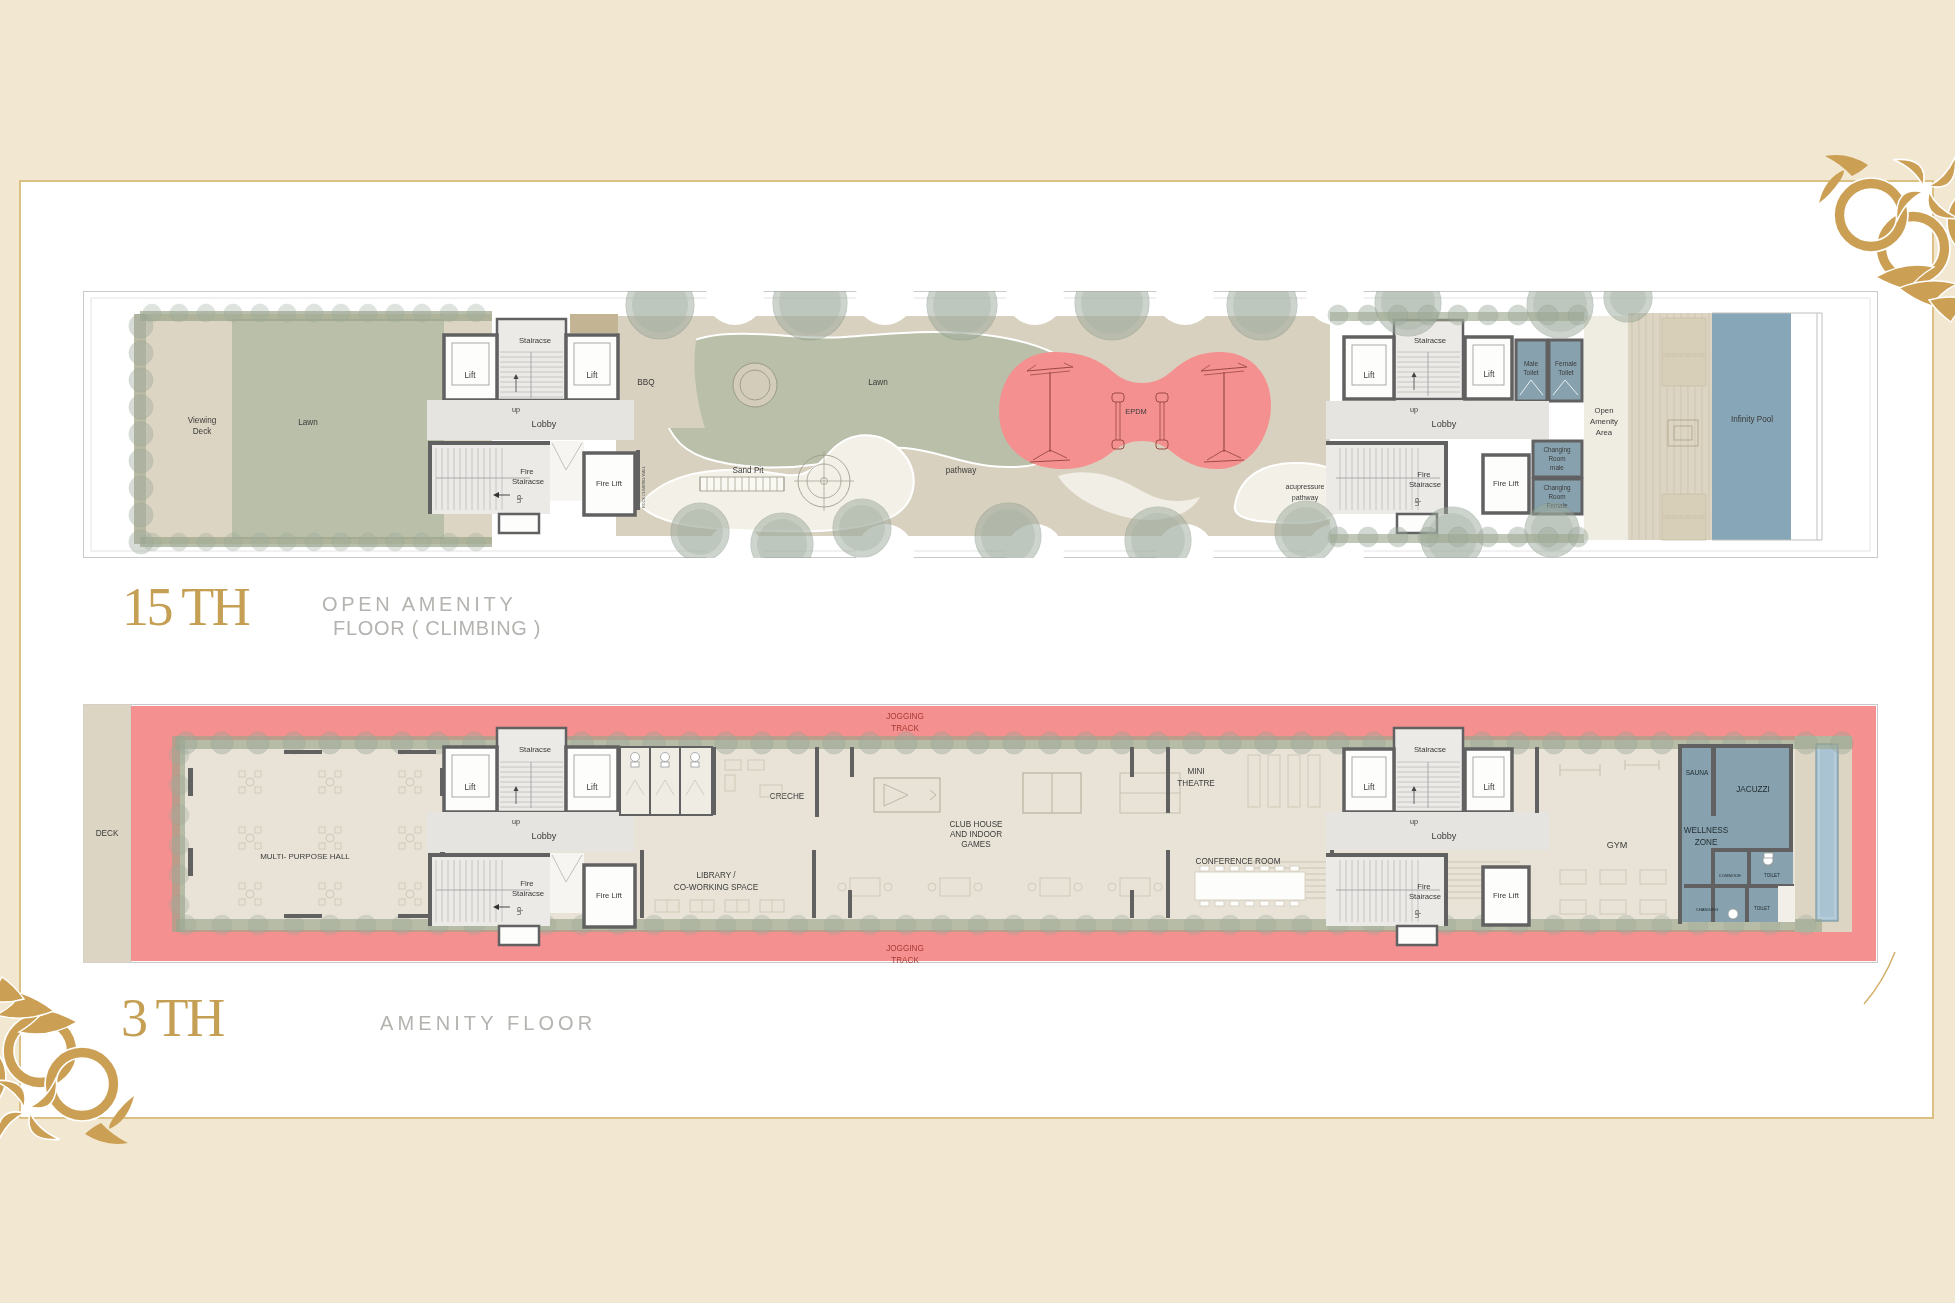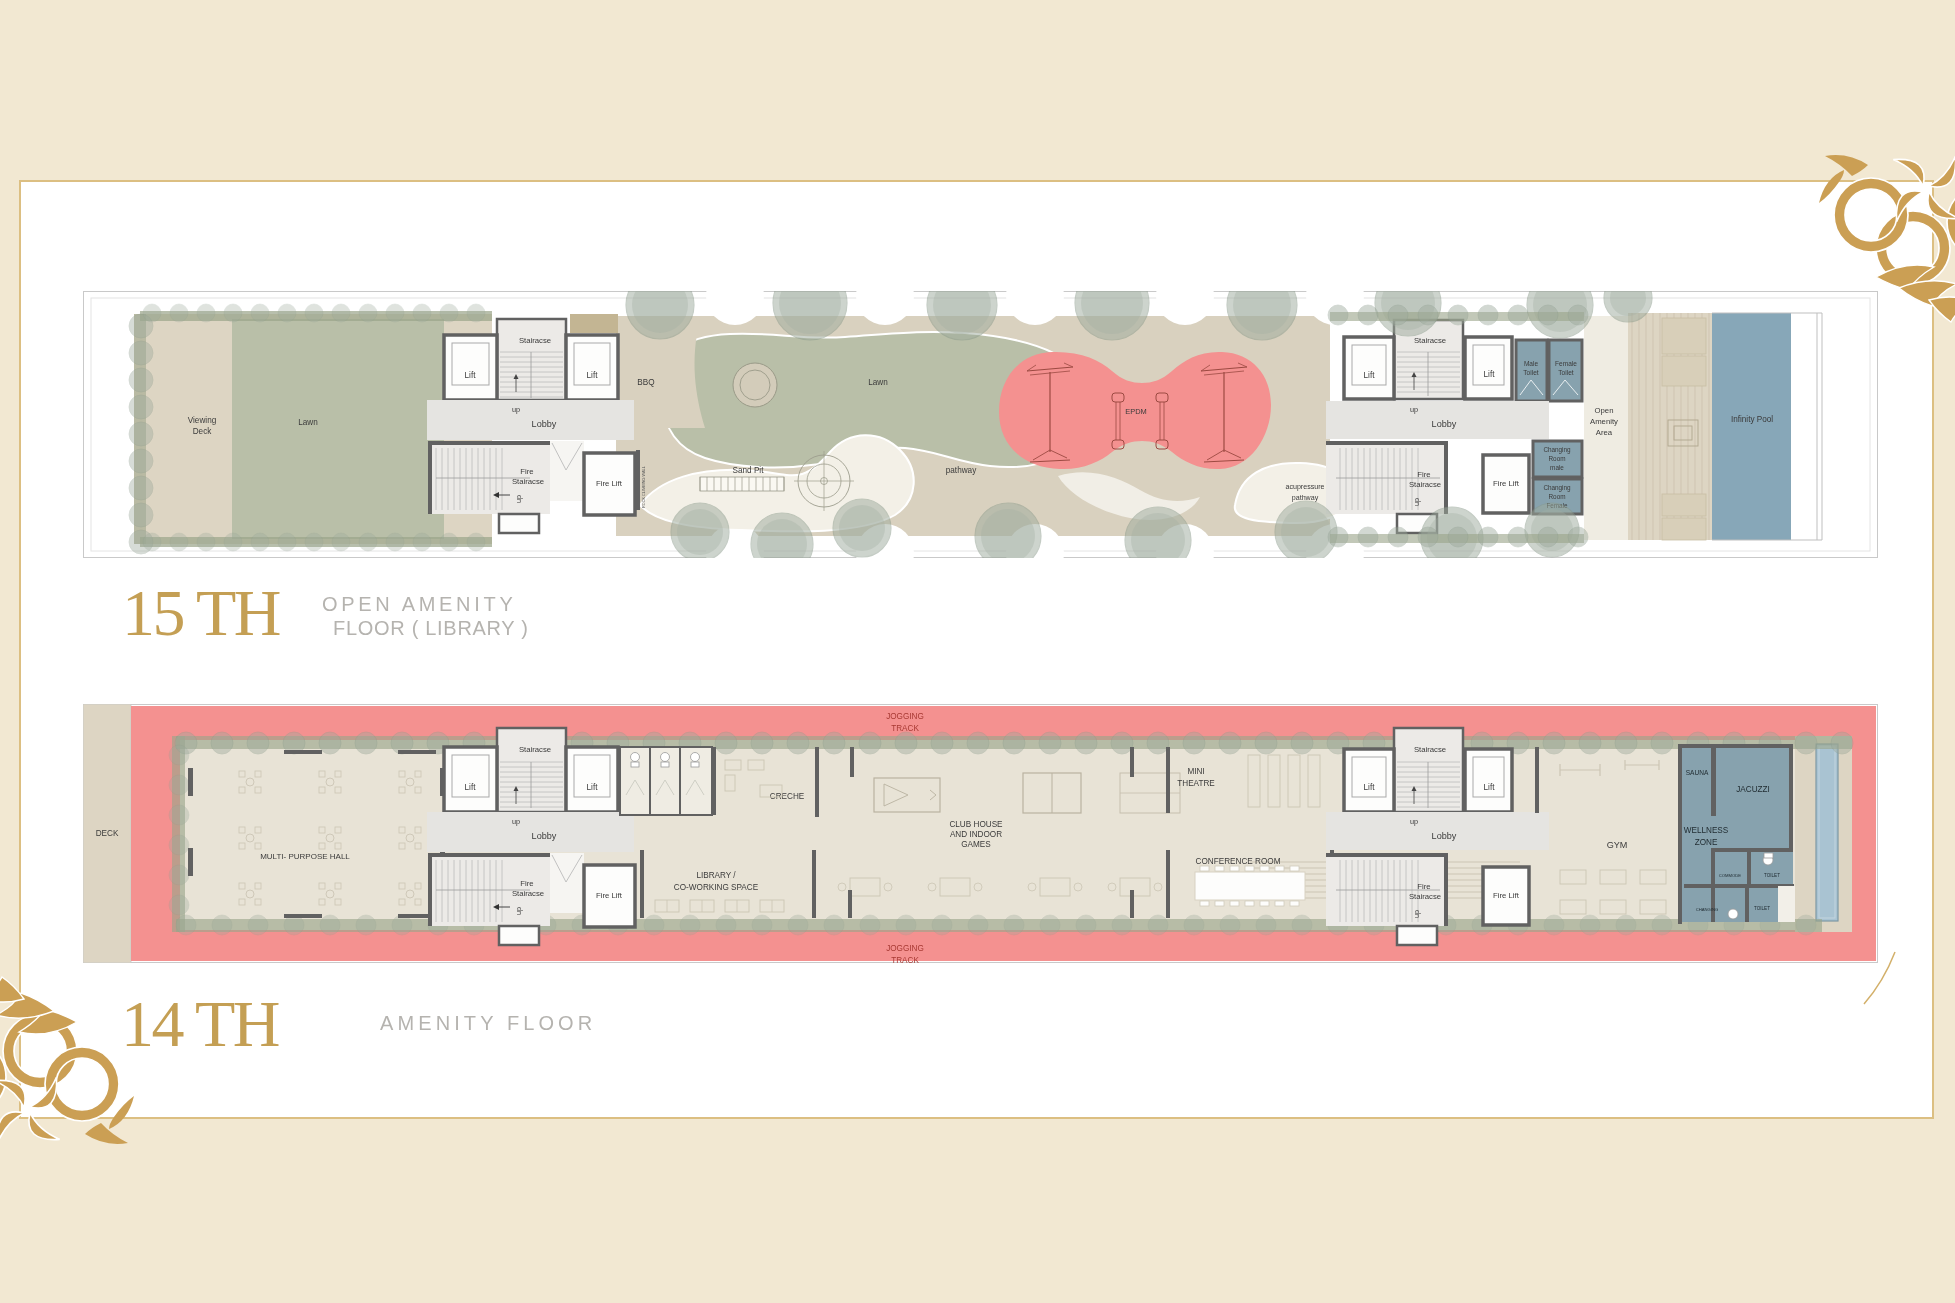--- a/index.html
+++ b/index.html
@@ -1,16 +1,16 @@
 <!DOCTYPE html>
 <html><head><meta charset="utf-8"><style>
 html,body{margin:0;padding:0;}
 body{width:1955px;height:1303px;background:#f2e8d2;position:relative;overflow:hidden;font-family:"Liberation Sans",sans-serif;}
 .panel{position:absolute;left:19px;top:180px;width:1911px;height:935px;background:#ffffff;border:2px solid #dcbf82;}
-.big{position:absolute;font-family:"Liberation Serif",serif;color:#c49f54;font-size:66px;letter-spacing:-2.45px;line-height:1;}
+.big{position:absolute;font-family:"Liberation Serif",serif;color:#c49f54;font-size:54px;letter-spacing:-2.45px;line-height:1;}
 .cap{position:absolute;color:#b5b3af;font-size:20px;line-height:1;white-space:nowrap;}
 svg{position:absolute;}
 </style></head><body>
 <div class="panel"></div>
 <svg style="left:83px;top:291px" width="1795" height="267" viewBox="0 0 1795 267">
 <rect x="0.5" y="0.5" width="1794" height="266" fill="#fff" stroke="#c9c9c9" stroke-width="1"></rect>
 <rect x="8" y="7" width="1779" height="253" fill="none" stroke="#e4e4e4" stroke-width="1"></rect>
 <rect x="51" y="23" width="358" height="230" fill="#ddd5c3"></rect>
 <rect x="149" y="28" width="212" height="220" fill="#b9bfa8"></rect>
 <rect x="57" y="20" width="352" height="10" fill="#9aa489" opacity="0.7"></rect>
@@ -712,22 +712,22 @@
 <circle cx="1685" cy="156" r="5" fill="#fff" stroke="#999" stroke-width="0.8"></circle>
 <rect x="1681" y="149" width="9" height="5" fill="#fff" stroke="#999" stroke-width="0.8"></rect>
 <circle cx="1650" cy="210" r="5" fill="#fff" stroke="#999" stroke-width="0.8"></circle>
 <text x="822" y="15" font-size="8.19" fill="#a83a34" text-anchor="middle" font-family="Liberation Sans, sans-serif">JOGGING</text>
 <text x="822" y="27" font-size="8.19" fill="#a83a34" text-anchor="middle" font-family="Liberation Sans, sans-serif">TRACK</text>
 <text x="822" y="247" font-size="8.19" fill="#a83a34" text-anchor="middle" font-family="Liberation Sans, sans-serif">JOGGING</text>
 <text x="822" y="259" font-size="8.19" fill="#a83a34" text-anchor="middle" font-family="Liberation Sans, sans-serif">TRACK</text>
 </svg>
 <div class="big" style="left:122px;top:580px;">15 TH</div>
 <div class="cap" style="left:322px;top:594px;letter-spacing:3.7px;">OPEN AMENITY</div>
-<div class="cap" style="left:333px;top:618px;letter-spacing:0.7px;">FLOOR ( LIBRARY )</div>
-<div class="big" style="left:121px;top:991px;">14 TH</div>
+<div class="cap" style="left:333px;top:618px;letter-spacing:0.7px;">FLOOR ( CLIMBING )</div>
+<div class="big" style="left:121px;top:991px;">3 TH</div>
 <div class="cap" style="left:332px;top:1013px;letter-spacing:4.1px;margin-left:48px;">AMENITY FLOOR</div>
 <svg style="left:1780px;top:140px" width="175" height="210" viewBox="0 0 175 210">
 <path d="M 64,30 Q 45,38 39,63 Q 50,55 59,42 Q 64,35 64,30 Z" fill="#cb9f54"></path>
 <path d="M 88,25 Q 68,12 45,16 Q 61,24 72,36 Q 82,31 88,25 Z" fill="#cb9f54"></path>
 <path d="M 96,108 A 37,37 0 1 1 170,108 A 37,37 0 1 1 96,108 Z M 107,108 A 26,26 0 1 0 159,108 A 26,26 0 1 0 107,108 Z" fill="#cb9f54" fill-rule="evenodd" stroke="#ffffff" stroke-width="1.7"></path>
 <path d="M 54,75 A 37,37 0 1 1 128,75 A 37,37 0 1 1 54,75 Z M 65,75 A 26,26 0 1 0 117,75 A 26,26 0 1 0 65,75 Z" fill="#cb9f54" fill-rule="evenodd" stroke="#ffffff" stroke-width="1.7"></path>
 <path d="M 167,82 A 37,37 0 1 1 241,82 A 37,37 0 1 1 167,82 Z M 178,82 A 26,26 0 1 0 230,82 A 26,26 0 1 0 178,82 Z" fill="#cb9f54" fill-rule="evenodd" stroke="#ffffff" stroke-width="1.7"></path>
 <path d="M 148.7,46.0 Q 178.0,52.9 175.4,16.3 Q 166.3,37.7 148.7,46.0 Z" fill="#cb9f54" stroke="#ffffff" stroke-width="1.6"></path>
 <path d="M 143.0,46.3 Q 149.9,17.0 113.3,19.6 Q 134.7,28.7 143.0,46.3 Z" fill="#cb9f54" stroke="#ffffff" stroke-width="1.6"></path>
 <path d="M 143.3,52.0 Q 114.0,45.1 116.6,81.7 Q 125.7,60.3 143.3,52.0 Z" fill="#cb9f54" stroke="#ffffff" stroke-width="1.6"></path>

